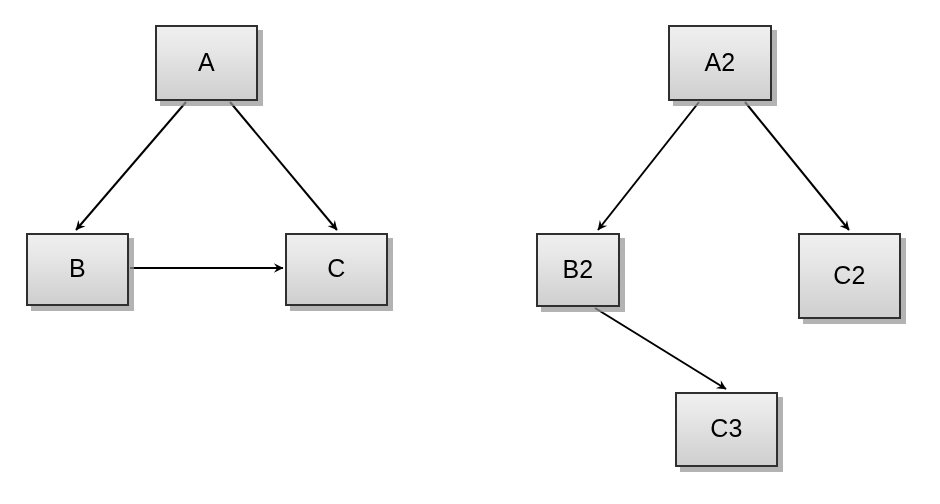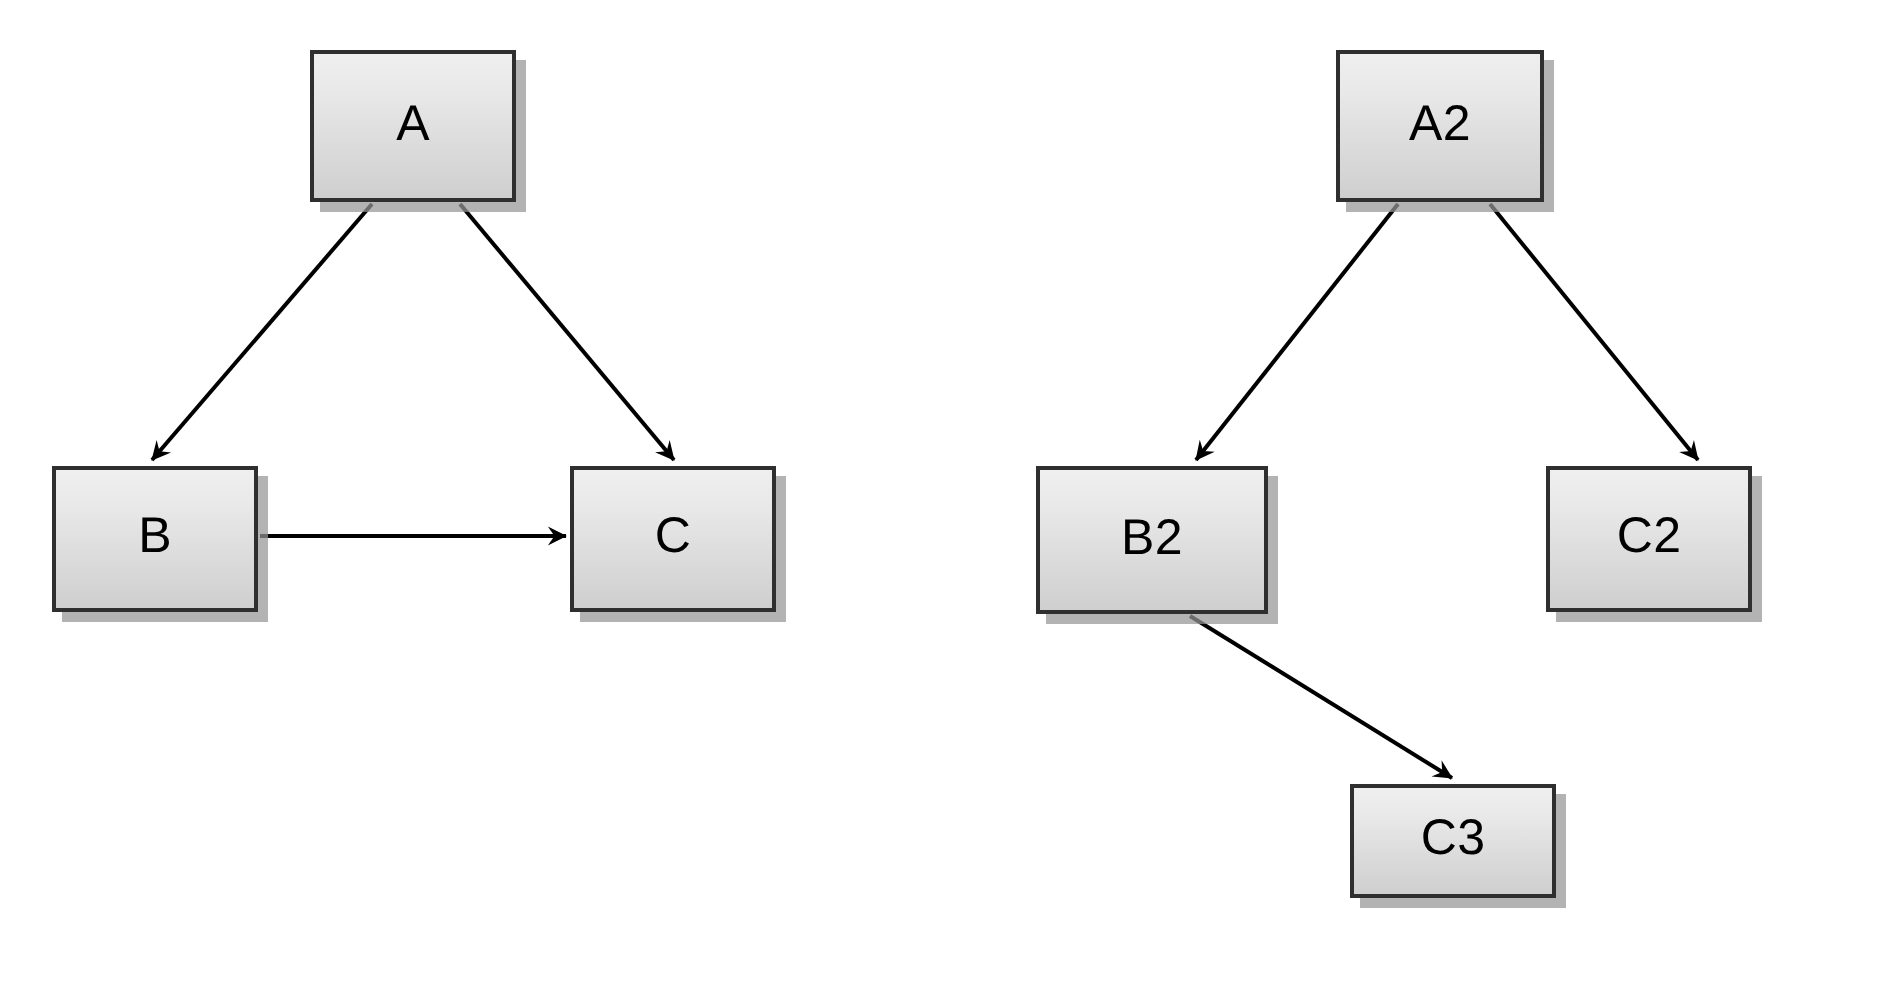--- a/index.html
+++ b/index.html
@@ -75,24 +75,24 @@
       </div>
       <div class="node" style="left: 26px; top: 233px; width: 103px; height: 73px;">
         <span class="node-label">B</span>
       </div>
       <div class="node" style="left: 285px; top: 233px; width: 103px; height: 73px;">
         <span class="node-label">C</span>
       </div>
       <div class="node" style="left: 668px; top: 25px; width: 104px; height: 76px; text-align: right;">
         <span class="node-label">A2</span>
       </div>
-      <div class="node" style="left: 518px; top: 233px; width: 116px; height: 74px;">
+      <div class="node" style="left: 536px; top: 233px; width: 84px; height: 74px;">
         <span class="node-label">B2</span>
       </div>
-      <div class="node" style="left: 773px; top: 233px; width: 103px; height: 73px;">
+      <div class="node" style="left: 798px; top: 233px; width: 103px; height: 86px;">
         <span class="node-label">C2</span>
       </div>
-      <div class="node" style="left: 675px; top: 392px; width: 103px; height: 57px;">
+      <div class="node" style="left: 675px; top: 392px; width: 103px; height: 75px;">
         <span class="node-label">C3</span>
       </div>
     </div>
 
 </div>
 
 </body></html>

